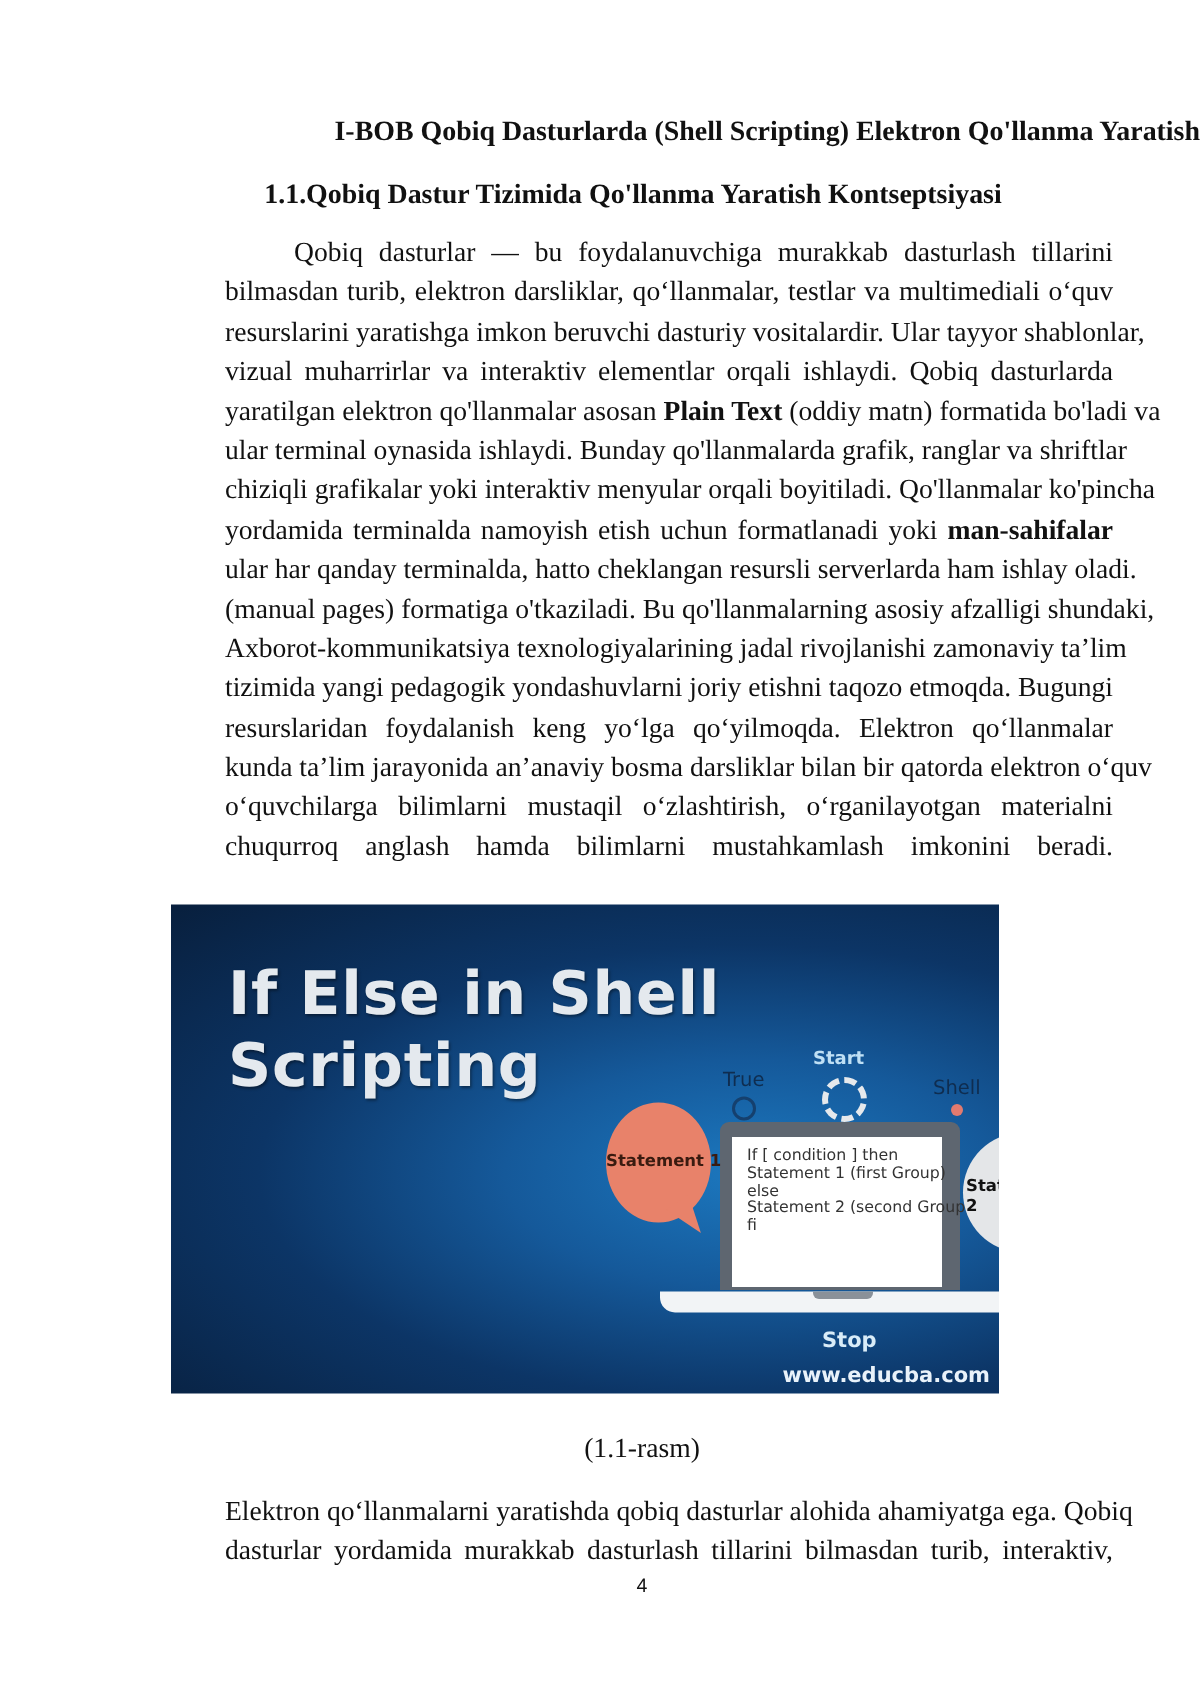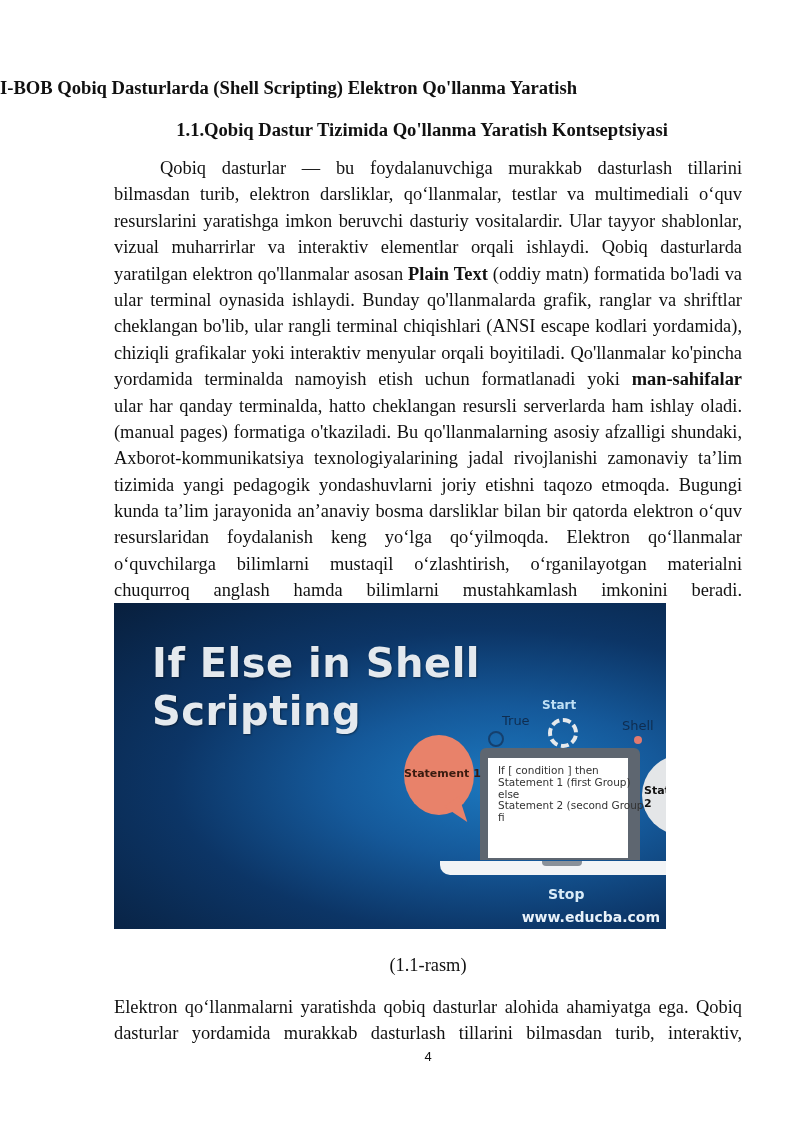--- a/index.html
+++ b/index.html
@@ -1,36 +1,36 @@
 <!DOCTYPE html>
 <html><head>
 <meta charset="utf-8">
 <style>
   html, body { margin:0; padding:0; background:#ffffff; }
   body { width:800px; height:1131px; position:relative; overflow:hidden;
          font-family:"Liberation Serif", serif; color:#111; }
   .page { position:absolute; left:0; top:0; width:800px; height:1131px; background:#fff; }
-  .h1 { position:absolute; left:0; width:800px; top:76px; text-align:left;
+  .h1 { position:absolute; left:0; width:800px; top:76px; text-align:right;
         font-weight:bold; font-size:18.6px; line-height:24px; }
   .h2 { position:absolute; left:0; width:800px; top:118px; text-align:center;
         font-weight:bold; font-size:18.6px; line-height:24px;padding-left:22px; }
   .body-text { position:absolute; left:114px; width:628px; font-size:18.4px;
         line-height:26.4px; text-align:justify; }
-  .line { display:block; white-space:nowrap; text-align:justify; text-align-last:justify; height:26.4px; }
+  .line { display:block; white-space:nowrap; text-align:justify; text-align-last:justify; height:26.4px;margin-left:36px; }
   .indent { padding-left:46px; }
   b { font-weight:bold; }
   .p1 { top:155px; }
   .figure { position:absolute; left:114px; top:603px; width:552px; height:326px;
         background: radial-gradient(ellipse at 70% 55%, #1c78bf 0%, #15599a 30%, #0c3566 60%, #081f3d 100%);
         overflow:hidden; font-family:"DejaVu Sans", sans-serif; }
   .fig-title { position:absolute; left:38px; top:36px; color:#e4e9ee; font-weight:bold;
         font-size:40px; line-height:48px; letter-spacing:0.5px; text-shadow:1px 1px 2px rgba(0,0,0,0.4); }
   .fig-label { position:absolute; color:#cfe6f6; font-size:12px; }
   .fig-start { left:428px; top:95px; font-weight:bold; color:#bfe0f5; }
-  .fig-true { left:368px; top:110px; color:#0f2d50; font-size:13px;margin-left:20px; }
+  .fig-true { left:368px; top:110px; color:#0f2d50; font-size:13px; }
   .fig-false { left:508px; top:115px; color:#0f2d50; font-size:13px; }
   .fig-stop { left:434px; top:283px; font-weight:bold; color:#d9ecf8; font-size:14px;text-align:center; }
   .fig-url { right:6px; top:306px; font-weight:bold; color:#e9f2fa; font-size:14px; position:absolute; }
   .laptop-frame { position:absolute; left:366px; top:145px; width:160px; height:112px;
         background:#5e6670; border-radius:6px 6px 0 0; }
   .laptop-screen { position:absolute; left:374px; top:155px; width:140px; height:100px;
         background:#ffffff; }
   .laptop-base { position:absolute; left:326px; top:258px; width:244px; height:14px;
         background:#f2f4f6; border-radius:0 0 10px 10px; }
   .laptop-notch { position:absolute; left:428px; top:258px; width:40px; height:5px; background:#8a9199; border-radius:0 0 4px 4px; }
@@ -56,29 +56,28 @@
   <div class="h1">I-BOB Qobiq Dasturlarda (Shell Scripting) Elektron Qo'llanma Yaratish</div>
   <div class="h2">1.1.Qobiq Dastur Tizimida Qo'llanma Yaratish Kontseptsiyasi</div>
 
   <div class="body-text p1">
     <span class="line indent">Qobiq dasturlar — bu foydalanuvchiga murakkab dasturlash tillarini</span>
     <span class="line">bilmasdan turib, elektron darsliklar, qo‘llanmalar, testlar va multimediali o‘quv</span>
     <span class="line">resurslarini yaratishga imkon beruvchi dasturiy vositalardir. Ular tayyor shablonlar,</span>
     <span class="line">vizual muharrirlar va interaktiv elementlar orqali ishlaydi. Qobiq dasturlarda</span>
     <span class="line"><span>yaratilgan elektron qo'llanmalar asosan </span><b>Plain Text</b><span> (oddiy matn) formatida bo'ladi va</span></span>
     <span class="line">ular terminal oynasida ishlaydi. Bunday qo'llanmalarda grafik, ranglar va shriftlar</span>
-    <span class="line">cheklangan bo'lib, ular rangli terminal chiqishlari (ANSI escape kodlari yordamida),</span>
     <span class="line">chiziqli grafikalar yoki interaktiv menyular orqali boyitiladi. Qo'llanmalar ko'pincha</span>
     <span class="line"><span>yordamida terminalda namoyish etish uchun formatlanadi yoki </span><b>man-sahifalar</b></span>
     <span class="line">ular har qanday terminalda, hatto cheklangan resursli serverlarda ham ishlay oladi.</span>
     <span class="line">(manual pages) formatiga o'tkaziladi. Bu qo'llanmalarning asosiy afzalligi shundaki,</span>
     <span class="line">Axborot-kommunikatsiya texnologiyalarining jadal rivojlanishi zamonaviy ta’lim</span>
     <span class="line">tizimida yangi pedagogik yondashuvlarni joriy etishni taqozo etmoqda. Bugungi</span>
+    <span class="line">resurslaridan foydalanish keng yo‘lga qo‘yilmoqda. Elektron qo‘llanmalar</span>
     <span class="line">kunda ta’lim jarayonida an’anaviy bosma darsliklar bilan bir qatorda elektron o‘quv</span>
-    <span class="line">resurslaridan foydalanish keng yo‘lga qo‘yilmoqda. Elektron qo‘llanmalar</span>
     <span class="line">o‘quvchilarga bilimlarni mustaqil o‘zlashtirish, o‘rganilayotgan materialni</span>
     <span class="line">chuqurroq anglash hamda bilimlarni mustahkamlash imkonini beradi.</span>
   </div>
 
   <div class="figure">
     <div class="fig-title">
       <div>If Else in Shell</div>
       <div>Scripting</div>
     </div>
     <div class="fig-label fig-start">Start</div>

